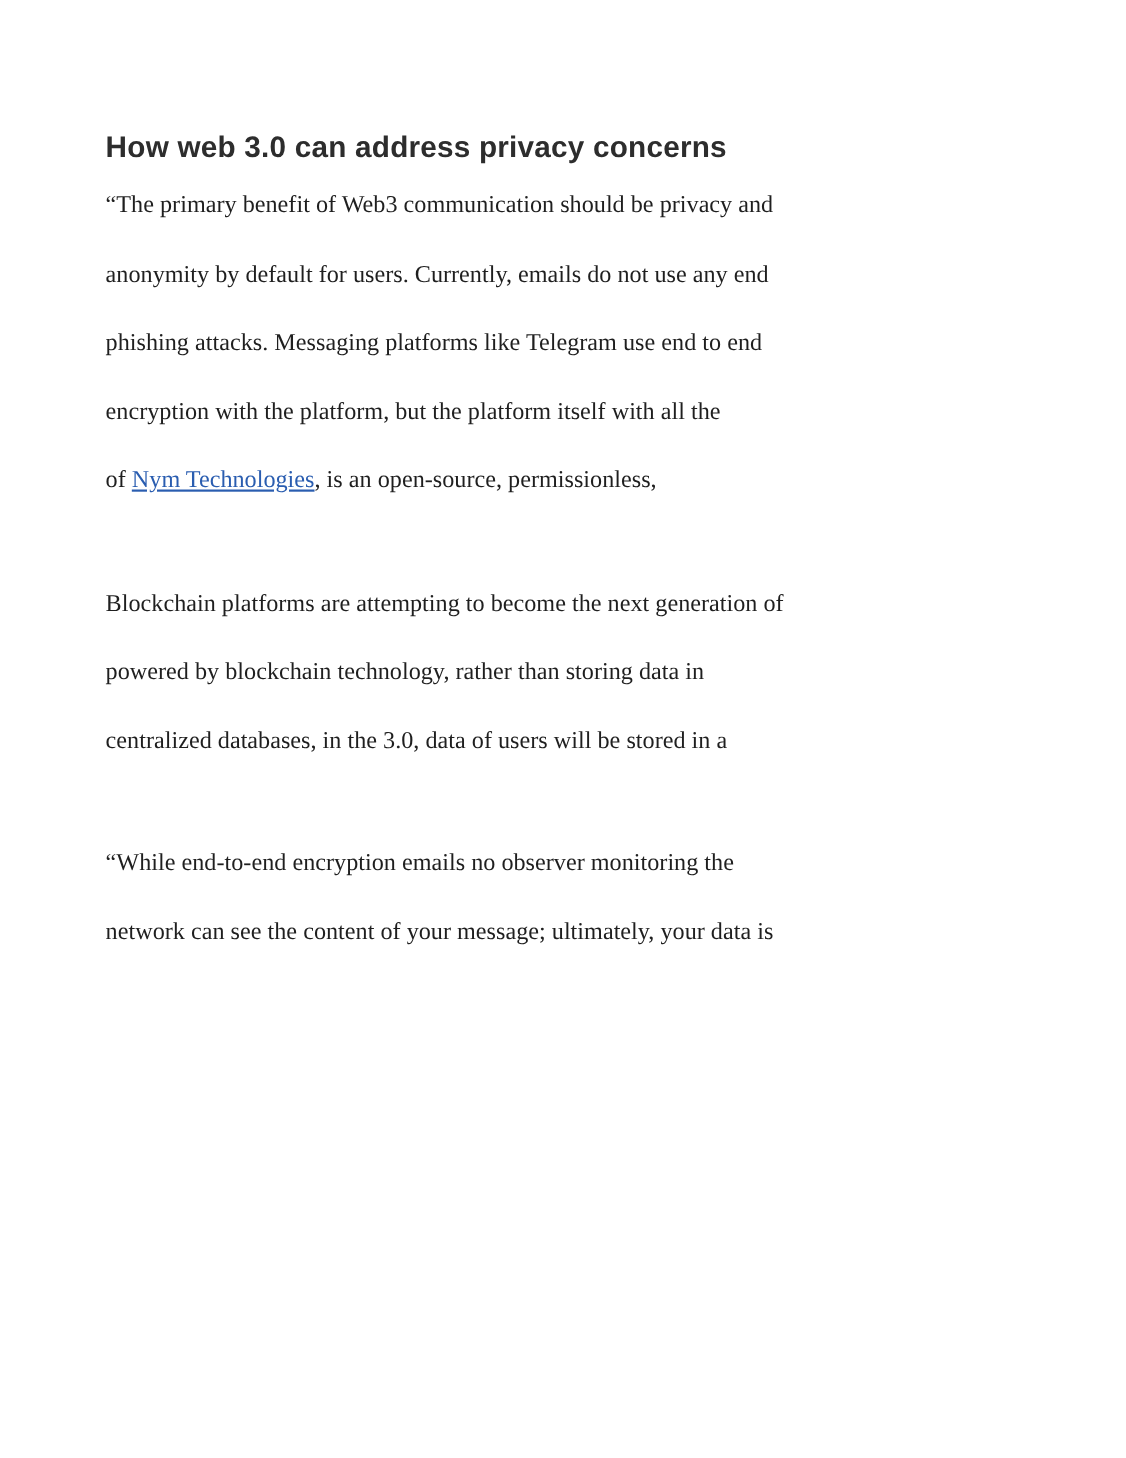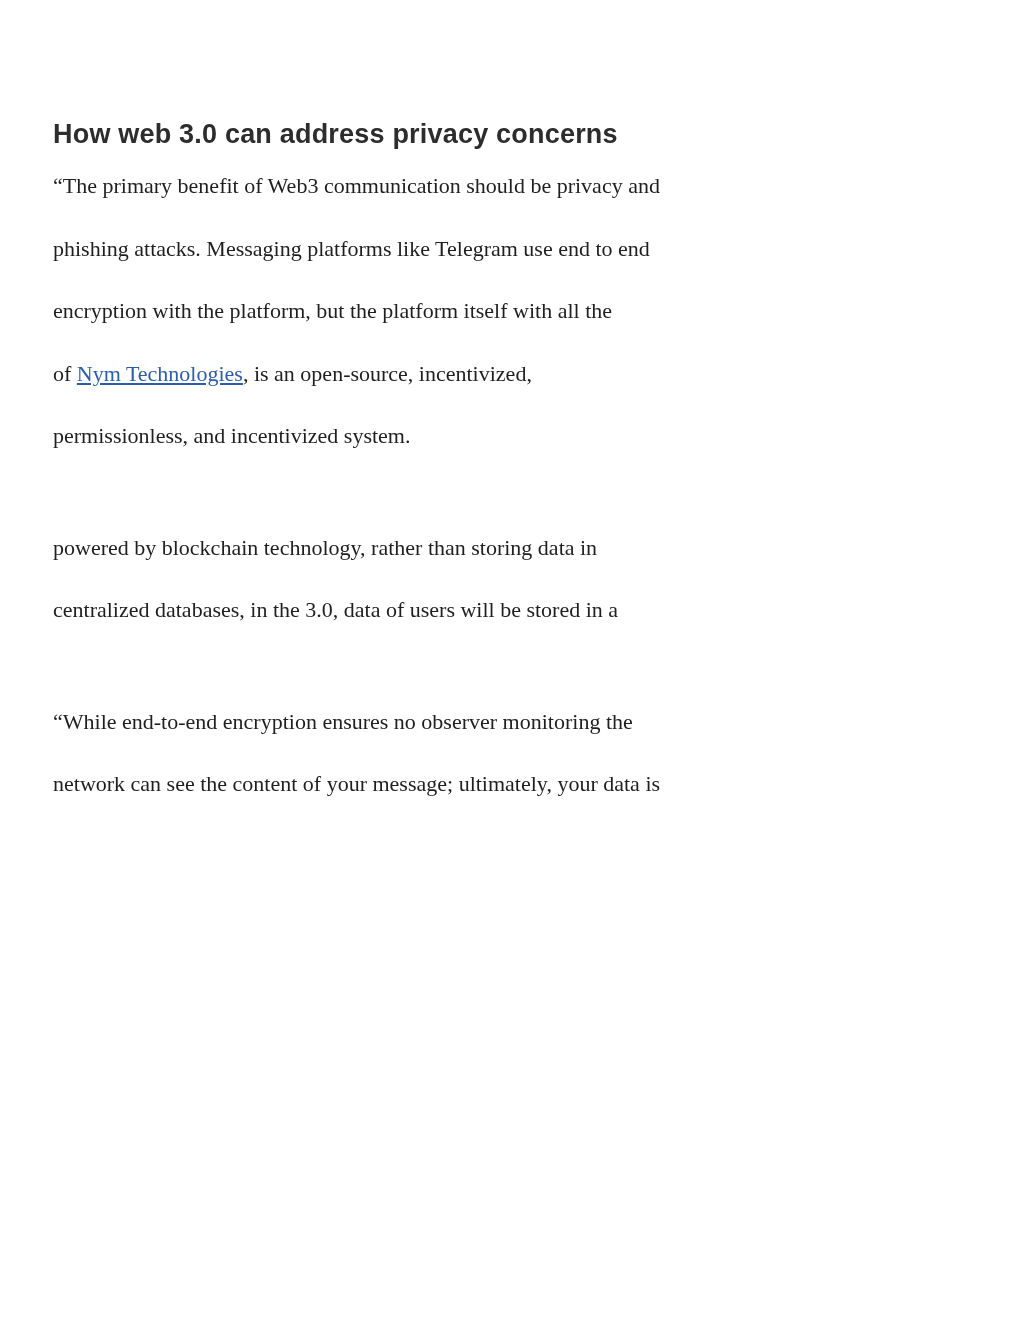--- a/index.html
+++ b/index.html
@@ -7,21 +7,21 @@
     padding: 0;
     background: #ffffff;
   }
   .page {
     position: relative;
     width: 1024px;
     height: 1325px;
     background: var(--bg-color, #ffffff);
     overflow: hidden;
     box-sizing: border-box;
-    padding: 118px 100px 0 53px;
+    padding: 118px 100px 0 96px;
   }
   .doc-heading {
     margin: 0 0 5px 0;
     font-family: "Liberation Sans", "DejaVu Sans", sans-serif;
     font-weight: 700;
     font-size: 27px;
     line-height: 32px;
     letter-spacing: 0.2px;
     color: var(--heading-color, #2d2d2d);
   }
@@ -46,29 +46,30 @@
 </style>
 </head>
 <body>
 
 <div class="page">
 
   <h1 class="doc-heading">How web 3.0 can address privacy concerns</h1>
 
   <p class="doc-paragraph">
     <span class="line">“The primary benefit of Web3 communication should be privacy and</span>
+    <span class="line">anonymity by default for users. Currently, emails do not use any end</span>
     <span class="line">phishing attacks. Messaging platforms like Telegram use end to end</span>
     <span class="line">encryption with the platform, but the platform itself with all the</span>
-    <span class="line"><span>of </span><a class="doc-link" href="#">Nym Technologies</a><span>, is an open-source, incentivized,</span></span>
-    <span class="line">permissionless, and incentivized system.</span>
+    <span class="line"><span>of </span><a class="doc-link" href="#">Nym Technologies</a><span>, is an open-source, permissionless,</span></span>
   </p>
 
   <p class="doc-paragraph">
+    <span class="line">Blockchain platforms are attempting to become the next generation of</span>
     <span class="line">powered by blockchain technology, rather than storing data in</span>
     <span class="line">centralized databases, in the 3.0, data of users will be stored in a</span>
   </p>
 
   <p class="doc-paragraph">
-    <span class="line">“While end-to-end encryption ensures no observer monitoring the</span>
+    <span class="line">“While end-to-end encryption emails no observer monitoring the</span>
     <span class="line">network can see the content of your message; ultimately, your data is</span>
   </p>
 
 </div>
 
 </body></html>

